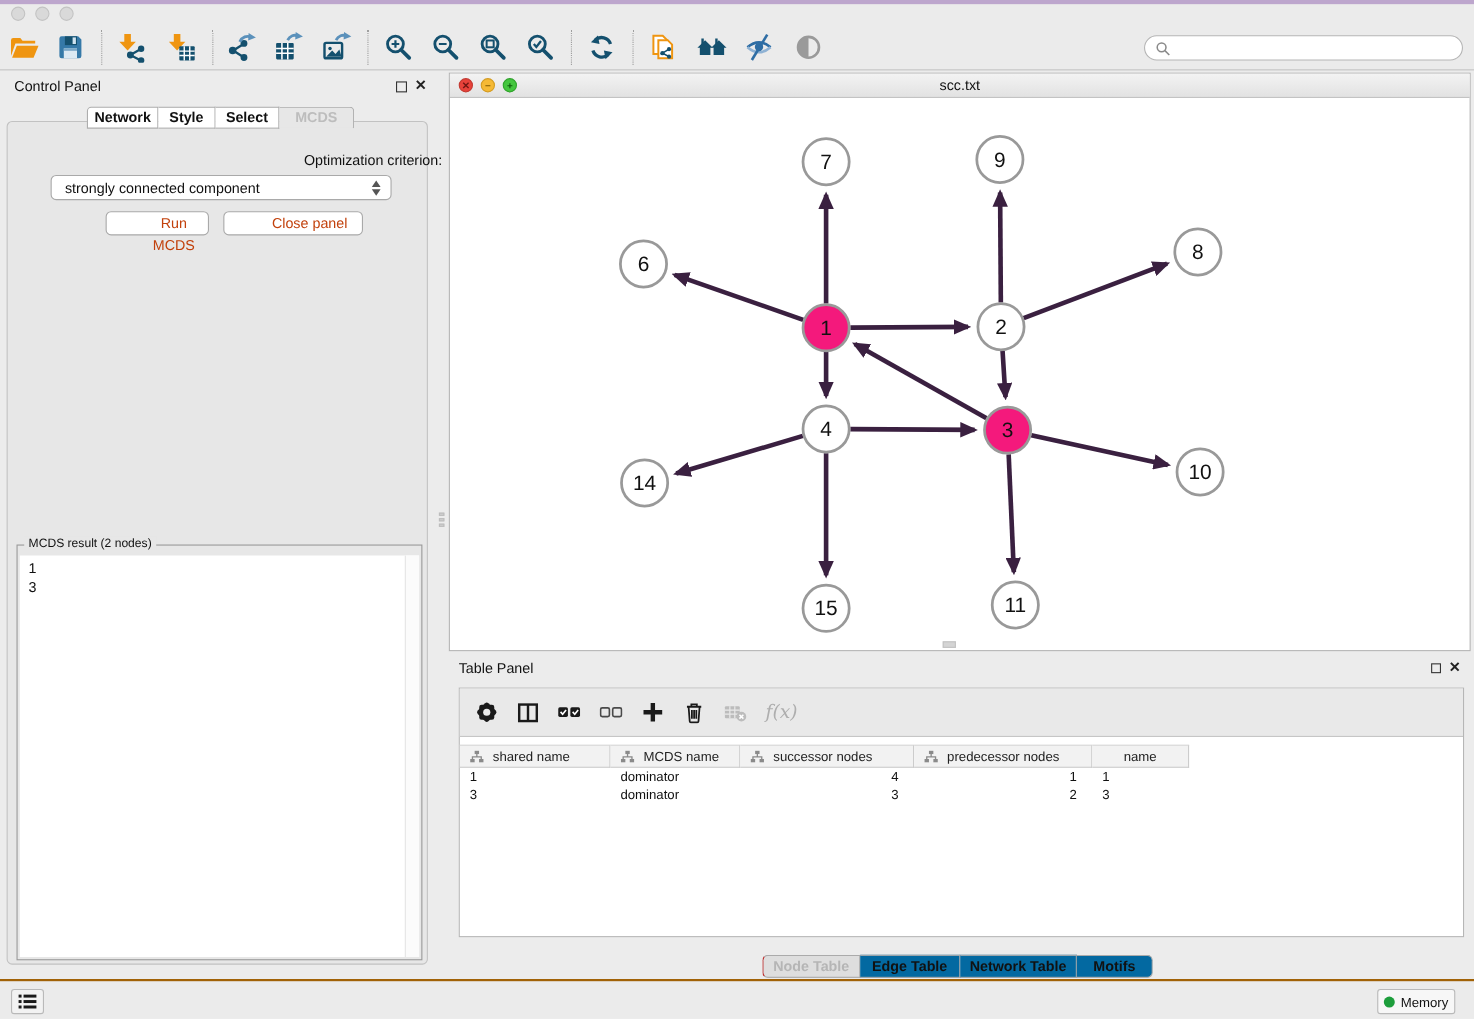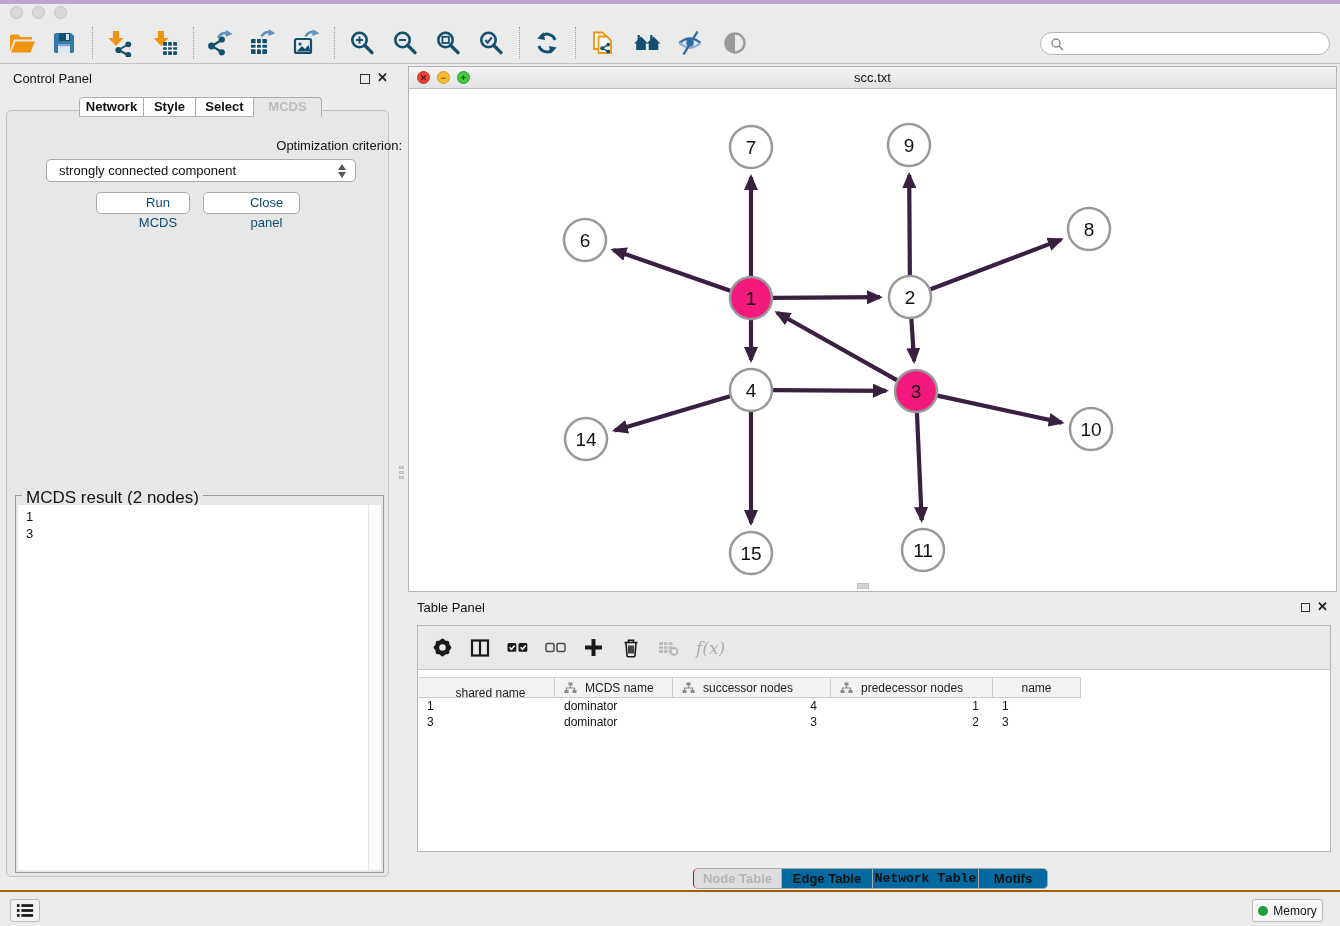--- a/index.html
+++ b/index.html
@@ -29,25 +29,25 @@
   .cp-box { position:absolute; left:6px; top:110px; width:383px; height:767px; background:#e7e7e7; border:1px solid #c2c2c2; border-radius:5px; }
   .cp-tabs { position:absolute; left:79px; top:97px; height:20px; display:flex; z-index:3; }
   .cp-tab { height:20px; border:1px solid #adadad; background:#fff; color:#111; font-size:13px; font-weight:bold; text-align:center; line-height:18px; border-left:none; }
   .cp-tab:first-child { border-left:1px solid #adadad; border-top-left-radius:4px; }
   .cp-tab.disabled-active { background:#e7e7e7; color:#bdbdbd; border-bottom:1px solid #e7e7e7; border-top-right-radius:4px; }
   .opt-label { position:absolute; left:0; top:137px; width:395px; text-align:right; font-size:13px; color:#111; }
   .opt-select { position:absolute; left:45px; top:158px; width:310px; height:23px; background:#fff; border:1px solid #a9a9a9; border-radius:5px; font-size:13px; color:#111; line-height:21px; padding-left:12px; }
   .stepper { position:absolute; right:8px; top:4px; width:9px; height:14px; }
   .stepper .up { position:absolute; top:0; left:0; width:0; height:0; border-left:4.5px solid transparent; border-right:4.5px solid transparent; border-bottom:6px solid #555; }
   .stepper .dn { position:absolute; bottom:0; left:0; width:0; height:0; border-left:4.5px solid transparent; border-right:4.5px solid transparent; border-top:6px solid #555; }
-  .cp-btn { position:absolute; top:191px; height:22px; background:#fff; border:1px solid #a9a9a9; border-radius:5px; font-size:13px; color:#0c4a6e; text-align:center; line-height:20px;padding-left:30px; }
+  .cp-btn { position:absolute; top:191px; height:22px; background:#fff; border:1px solid #a9a9a9; border-radius:5px; font-size:13px; color:#c2410c; text-align:center; line-height:20px;padding-left:30px; }
   .btn-run { left:95px; width:94px; }
-  .btn-close { left:202px; width:97px; }
+  .btn-close { left:202px; width:127px; }
   .mcds-box { position:absolute; left:14px; top:494px; width:369px; height:378px; border:1px solid #9a9a9a; }
-  .mcds-legend { position:absolute; left:6px; top:-8px; background:#e7e7e7; padding:0 4px; font-size:17px; color:#111; }
+  .mcds-legend { position:absolute; left:6px; top:-8px; background:#e7e7e7; padding:0 4px; font-size:11px; color:#111; }
   .mcds-white { position:absolute; left:2px; top:9px; right:2px; bottom:2px; background:#fff; }
   .mcds-scroll { position:absolute; right:0; top:0; bottom:0; width:13px; background:#fbfbfb; border-left:1px solid #e5e5e5; }
   .mcds-lines { padding:3px 0 0 8px; font-size:13px; line-height:17px; color:#111; }
 
   
   .net-window { position:absolute; left:408px; top:66px; width:929px; height:526px; background:#fff; border:1px solid #b3b3b3; }
   .net-titlebar { position:absolute; left:0; top:0; width:100%; height:22px; background:linear-gradient(#f3f3f3,#e2e2e2); border-bottom:1px solid #bdbdbd; }
   .net-title { position:absolute; left:0; top:3px; width:100%; text-align:center; font-size:13px; color:#111; }
   .ntl { position:absolute; top:4px; width:13px; height:13px; border-radius:50%; font-size:9px; font-weight:bold; text-align:center; line-height:13px; }
   .ntl.red { left:8px; background:#e8423a; border:1px solid #c33a32; color:#6f1511; }
@@ -434,21 +434,21 @@
             <g stroke="#e9e9e9" stroke-width="1.1">
               <path d="M1 7.6 h13.5 M1 11.2 h13.5 M5.5 4 v11 M10 4 v11" fill="none"></path>
             </g>
             <circle cx="16" cy="13.5" r="4.4" fill="#bcbcbc"></circle>
             <path d="M14.2 11.7 l3.6 3.6 M17.8 11.7 l-3.6 3.6" stroke="#fff" stroke-width="1.4"></path>
           </svg>
       </span>
       <span class="tpi fx">f(x)</span>
     </div>
     <div class="tbl-header" id="table-header">
-        <div class="th" style="width: 137px; flex-direction: column;">
+        <div class="th" style="width: 137px;">
           <svg width="13" height="12" viewBox="0 0 13 12">
             <g fill="#8a8a8a" stroke="none">
               <rect x="4.5" y="0.5" width="4" height="3"></rect>
               <rect x="0.5" y="8" width="4" height="3"></rect>
               <rect x="8.5" y="8" width="4" height="3"></rect>
             </g>
             <path d="M6.5 3.5 V6 M2.5 8 V6 H10.5 V8" fill="none" stroke="#8a8a8a" stroke-width="1.2"></path>
           </svg>
           <span>shared name</span>
         </div>
@@ -502,21 +502,21 @@
           <div class="td left" style="width: 118px;">dominator</div>
           <div class="td right" style="width: 158px;">3</div>
           <div class="td right" style="width: 162px;">2</div>
           <div class="td left" style="width: 88px;">3</div>
         </div>
       </div>
   </div>
   <div class="tp-tabs" id="tp-tabs">
       <span class="tp-tab selected" style="width: 89px;">Node Table</span>
       <span class="tp-tab" style="width: 91px;">Edge Table</span>
-      <span class="tp-tab" style="width: 106px; font-family: Liberation Mono, monospace;">Network Table</span>
+      <span class="tp-tab" style="width: 106px;">Network Table</span>
       <span class="tp-tab" style="width: 69px;">Motifs</span>
     </div>
 
   <div class="statusbar">
     <div class="sb-left">
       <svg width="18" height="15" viewBox="0 0 20 16">
           <g fill="#1a1a1a">
             <rect x="1" y="1" width="3" height="3"></rect>
             <rect x="6" y="1" width="13" height="3"></rect>
             <rect x="1" y="6.5" width="3" height="3"></rect>

